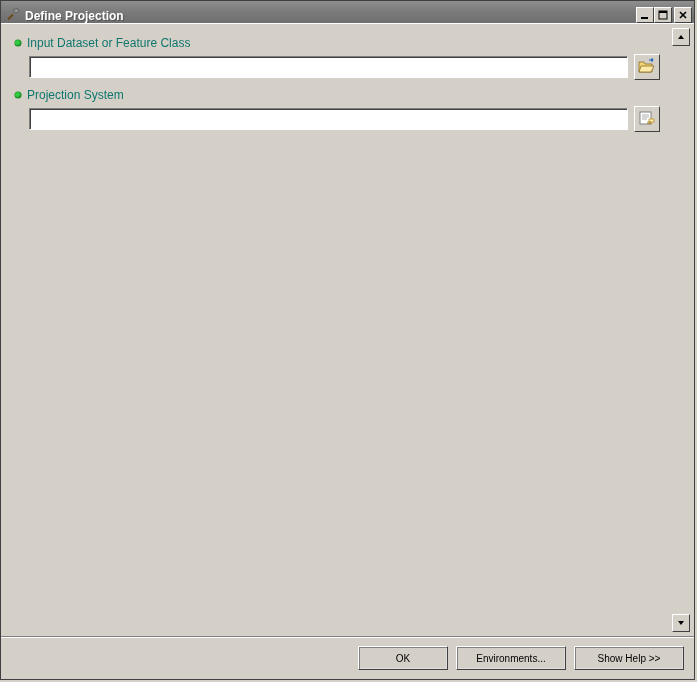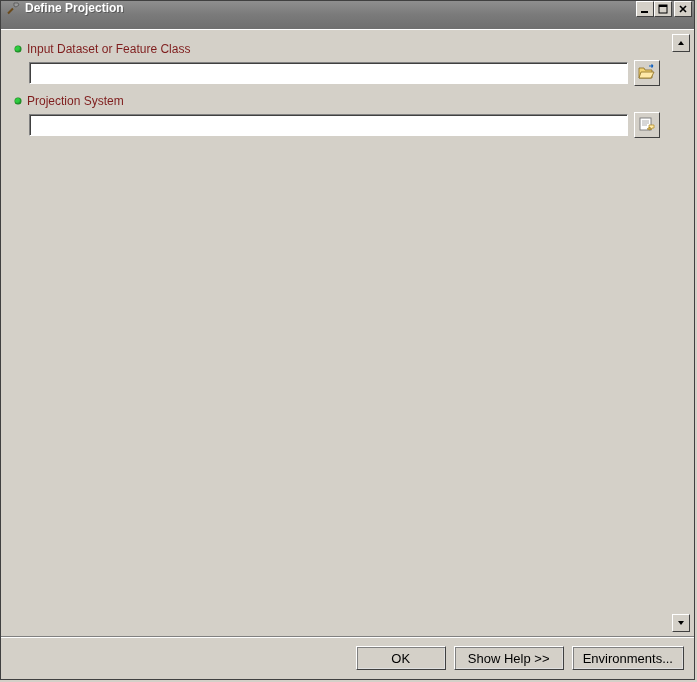--- a/index.html
+++ b/index.html
@@ -16,24 +16,24 @@
     width: 695px;
     height: 680px;
     border: 1px solid #404040;
     background: #d4d0c8;
     position: relative;
     box-sizing: border-box;
     display: flex;
     flex-direction: column;
   }
   .titlebar {
-    height: 28px;
+    height: 22px;
     background: linear-gradient(to bottom, #8f8f8f 0%, #7a7a7a 50%, #6f6f6f 100%);
     display: flex;
-    align-items: flex-start;
+    align-items: flex-end;
     padding: 0 2px 0 4px;
     color: #fff;
     flex: 0 0 auto;
   }
   .titlebar .app-icon {
     width: 16px;
     height: 16px;
     margin-right: 4px;
     display: flex;
     align-items: center;
@@ -131,21 +131,21 @@
   }
   .req-dot {
     width: 6px;
     height: 6px;
     border-radius: 50%;
     background: #2ecc40;
     margin-right: 6px;
     box-shadow: inset -1px -1px 1px rgba(0,0,0,0.3), 0 0 0 0.5px #188018;
   }
   .param-label {
-    color: #7f1d1d;
+    color: #0f766e;
     font-size: 12px;
   }
   .param-input-row {
     display: flex;
     align-items: center;
     padding-left: 16px;
     padding-right: 4px;
     gap: 6px;
   }
   .text-input {
@@ -192,21 +192,21 @@
   .dlg-btn {
     min-width: 90px;
     height: 24px;
     background: #d4d0c8;
     border-top: 1px solid #ffffff;
     border-left: 1px solid #ffffff;
     border-right: 1px solid #404040;
     border-bottom: 1px solid #404040;
     box-shadow: 1px 1px 0 #808080 inset, -1px -1px 0 #dfdfdf inset;
     font-family: inherit;
-    font-size: 13px;
+    font-size: 10px;
     padding: 0 10px;
     cursor: default;
     text-align: center;
     display: flex;
     align-items: center;
     justify-content: center;
     box-sizing: border-box;
   }
 </style>
 </head>
@@ -309,17 +309,17 @@
               </svg>
           </span>
         </div>
       </div>
 
     </div>
   </div>
 
   <div class="button-bar">
     <div class="dlg-btn">OK</div>
+    <div class="dlg-btn" style="min-width:110px">Environments...</div>
     <div class="dlg-btn" style="min-width:110px">Show Help &gt;&gt;</div>
-    <div class="dlg-btn" style="min-width:110px">Environments...</div>
   </div>
 
 </div>
 
 </body></html>

